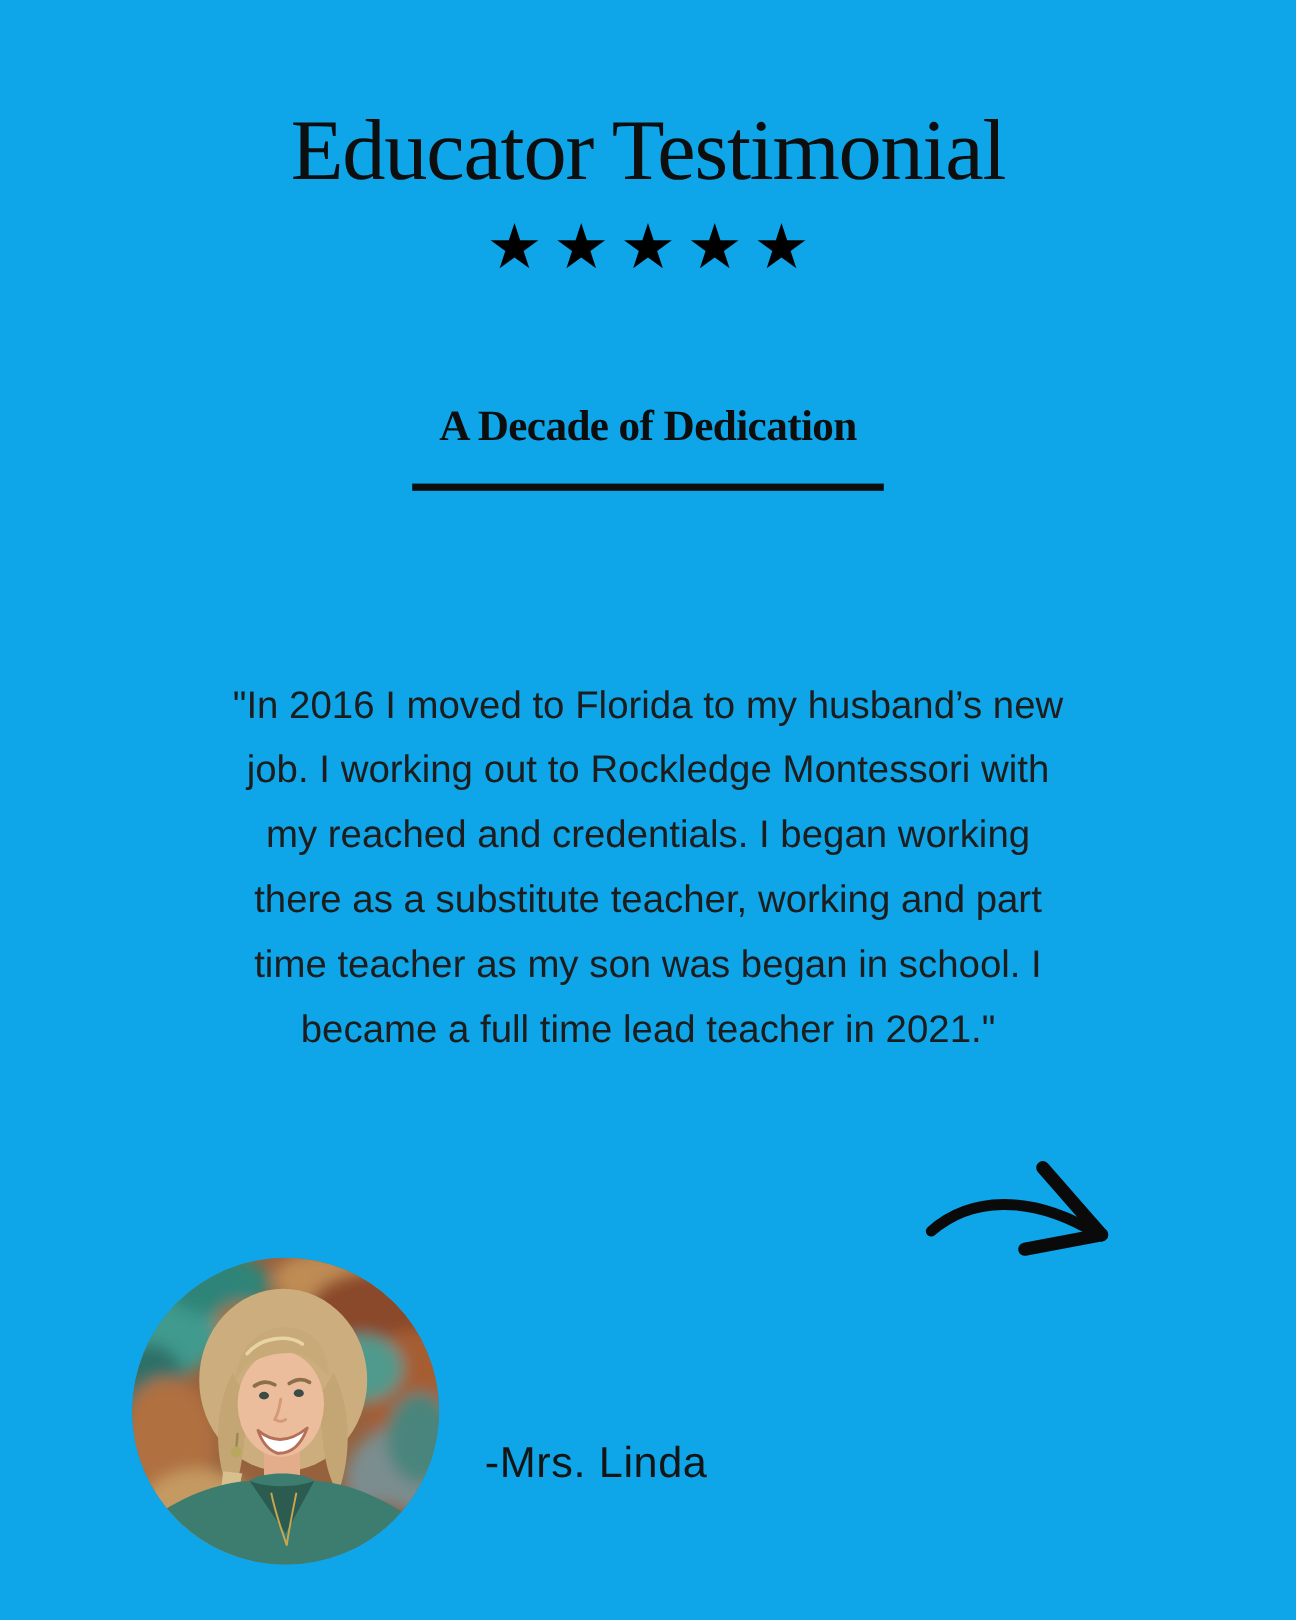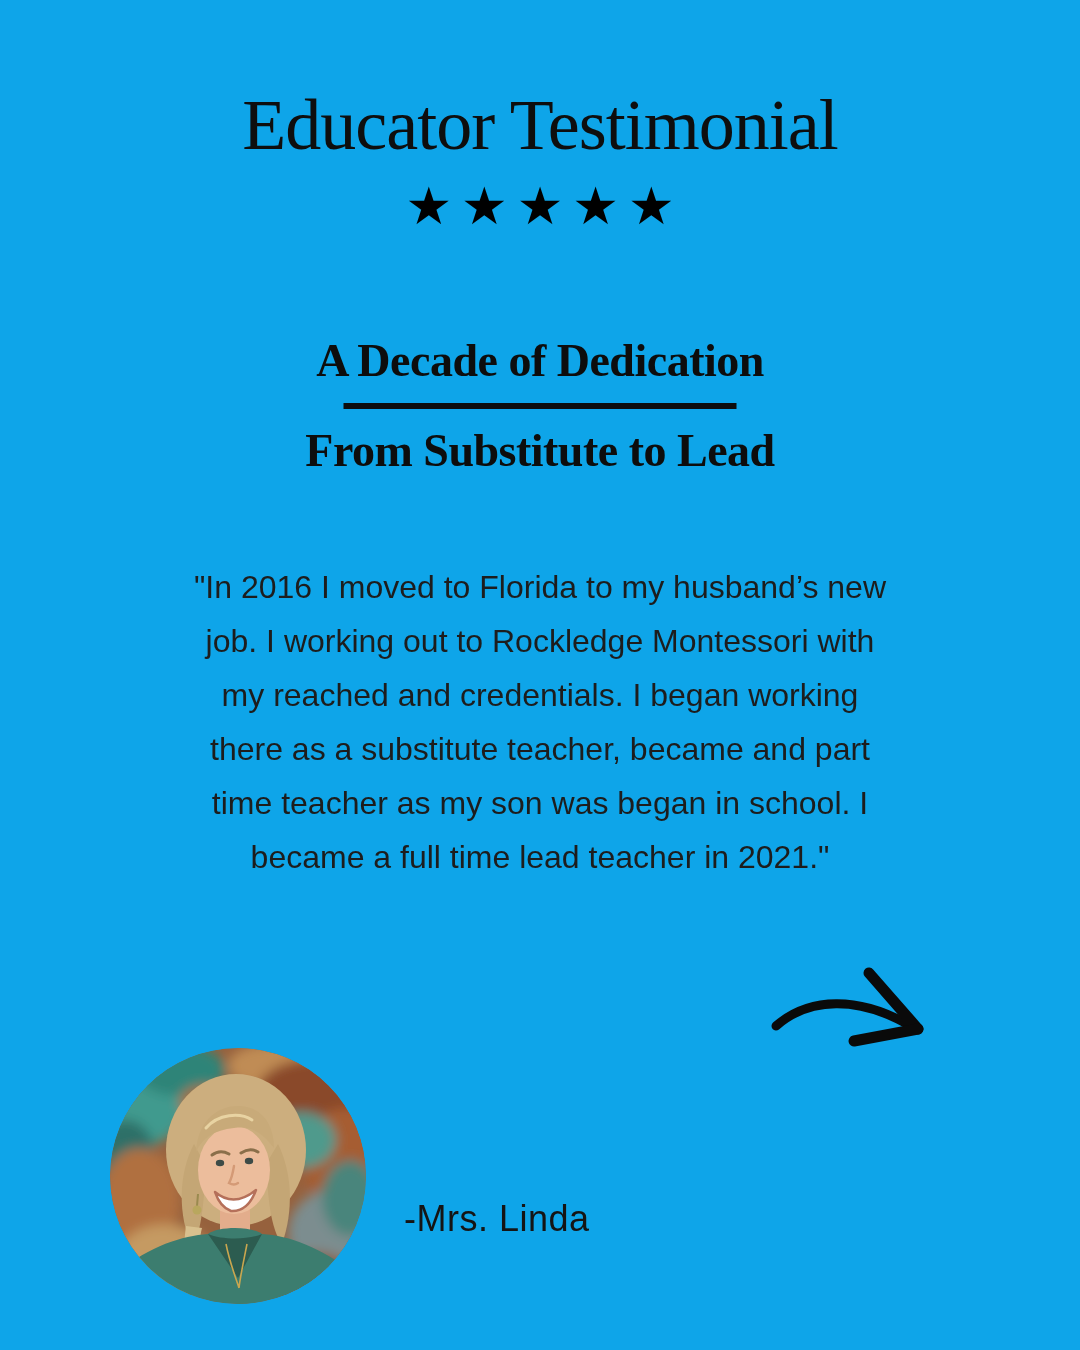--- a/index.html
+++ b/index.html
@@ -37,21 +37,21 @@
     color: #000000;
     font-family: "DejaVu Sans", sans-serif;
   }
   .headline {
     position: absolute;
     left: 0;
     width: 100%;
     text-align: center;
     font-family: "Liberation Serif", serif;
     font-weight: 700;
-    font-size: 46px;
+    font-size: 36px;
     letter-spacing: -0.5px;
     color: #0d0d0d;
   }
   .headline-primary { top: 334px; }
   .headline-secondary { top: 424px; }
   .divider {
     position: absolute;
     top: 403px;
     left: 50%;
     transform: translateX(-50%);
@@ -103,27 +103,26 @@
 <div class="canvas">
 
   <h1 class="title">Educator Testimonial</h1>
 
   <div class="stars">★★★★★</div>
 
   <h2 class="headline headline-primary">A Decade of Dedication</h2>
 
   <div class="divider"></div>
 
-  <h2 class="headline headline-secondary">From Substitute to Lead</h2>
 
   <div class="quote">
       <div>"In 2016 I moved to Florida to my husband’s new</div>
       <div>job. I working out to Rockledge Montessori with</div>
       <div>my reached and credentials. I began working</div>
-      <div>there as a substitute teacher, became and part</div>
+      <div>there as a substitute teacher, working and part</div>
       <div>time teacher as my son was began in school. I</div>
       <div>became a full time lead teacher in 2021."</div>
     </div>
 
   <div class="arrow-wrap">
     <svg width="170" height="100" viewBox="0 0 170 100" xmlns="http://www.w3.org/2000/svg">
       <path d="M 10 68 C 42 40 92 36 148 70" stroke="#0a0a0a" stroke-width="9" fill="none" stroke-linecap="round"></path>
       <path d="M 152 71 L 103 15" stroke="#0a0a0a" stroke-width="11" fill="none" stroke-linecap="round"></path>
       <path d="M 152 71 L 88 83" stroke="#0a0a0a" stroke-width="11" fill="none" stroke-linecap="round"></path>
     </svg>

